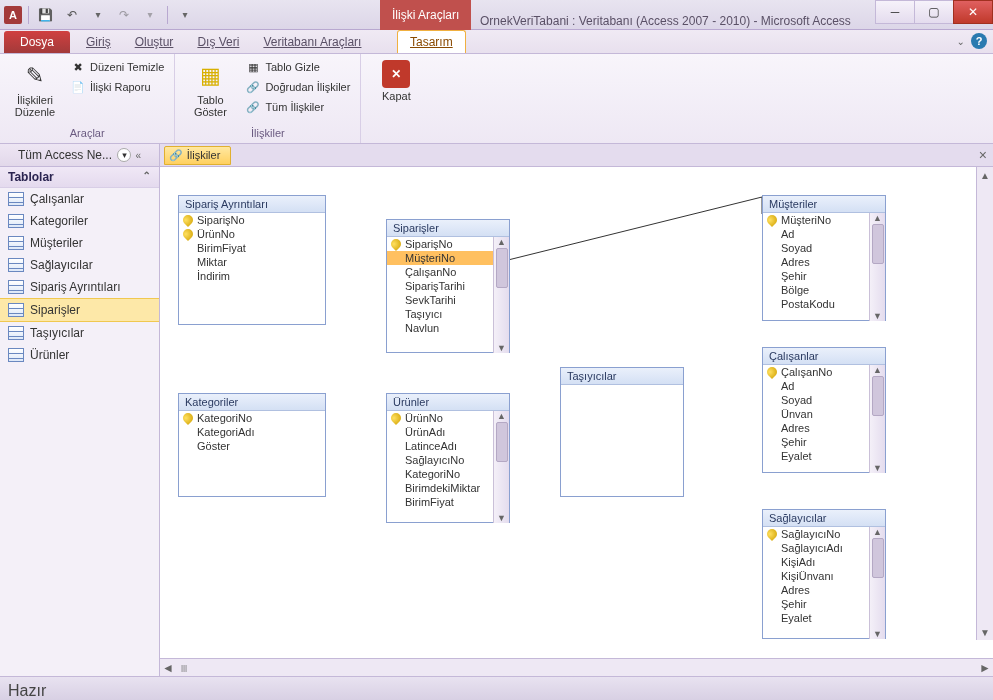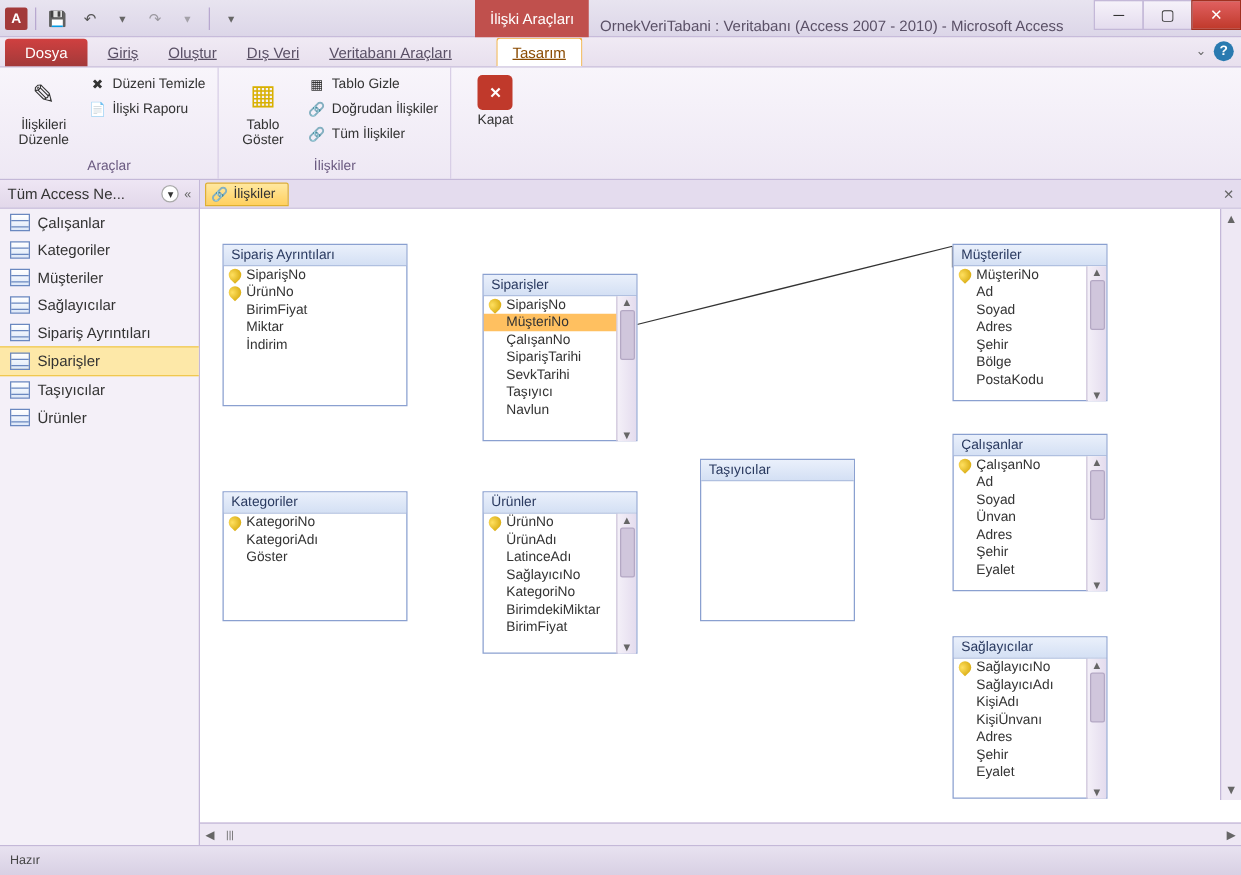--- a/index.html
+++ b/index.html
@@ -34,21 +34,21 @@
   .big-btn .ico { width:32px; height:32px; display:flex;align-items:center;justify-content:center; font-size:22px;}
   .big-btn .lbl { font-size:11px; text-align:center; line-height:12px;}
   .small-btn { display:flex; align-items:center; gap:4px; padding:1px 2px; font-size:11px;}
   .small-btn .ico { width:16px; height:16px; display:flex;align-items:center;justify-content:center;}
   .vstack { display:flex; flex-direction:column; gap:2px;}
   .close-ico { width:28px;height:28px; background:#c0392b; border-radius:4px; display:flex;align-items:center;justify-content:center;color:#fff;font-weight:bold;}
 
   
   .main { display:flex; height:532px; }
   .nav { width:160px; border-right:1px solid #c4b8d8; background:#f4f0f8; display:flex; flex-direction:column; }
-  .nav-header { display:flex; justify-content:space-between; padding:4px 6px; background:linear-gradient(#eee6f4,#e2d8ea); border-bottom:1px solid #c4b8d8; font-size:12px; color:#333;}
+  .nav-header { display:flex; justify-content:space-between; padding:4px 18px; background:linear-gradient(#eee6f4,#e2d8ea); border-bottom:1px solid #c4b8d8; font-size:12px; color:#333;}
   .nav-group-hdr { background:linear-gradient(#f0e8f6,#e4daee); padding:3px 8px; font-weight:600; color:#2a2450; border-bottom:1px solid #d8cee6; display:flex; justify-content:space-between;}
   .nav-item { display:flex; align-items:center; gap:6px; padding:4px 8px; }
   .nav-item.sel { background:#fde8a8; border-top:1px solid #f0c850; border-bottom:1px solid #f0c850;}
   .tbl-ico { width:16px; height:14px; background:linear-gradient(#fff,#dde8f8); border:1px solid #6a88c0; position:relative;}
   .tbl-ico::before, .tbl-ico::after { content:""; position:absolute; background:#6a88c0;}
   .tbl-ico::before { left:0;right:0;top:4px;height:1px;}
   .tbl-ico::after { left:0;right:0;top:9px;height:1px;}
 
   .canvas-wrap { flex:1; display:flex; flex-direction:column; background:#e4dcee;}
   .doc-tabs { height:22px; display:flex; align-items:center; padding-left:4px; position:relative;}
@@ -67,21 +67,21 @@
   .tablebox .vscroll .thumb { width:12px; background:#d0c6dc; border:1px solid #b4a8c4; border-radius:2px; flex:0 0 30px; margin:1px 0;}
 
   svg.rel-lines { position:absolute; inset:0; width:100%; height:100%; pointer-events:none;}
 
   .hscroll-area { height:18px; background:#eee8f4; border-top:1px solid #c4b8d8; display:flex; align-items:center; position:relative;}
   .hscroll-area .ar { width:16px; text-align:center; color:#666;}
   .right-vscroll { position:absolute; right:0; top:0; bottom:18px; width:17px; background:#eee8f4; border-left:1px solid #c4b8d8;}
   .right-vscroll .ar { height:16px; display:flex;align-items:center;justify-content:center; color:#666; font-size:10px;}
   .right-vscroll .track { position:absolute; top:16px; bottom:16px; left:2px; right:2px;}
 
-  .statusbar { height:24px; background:linear-gradient(#e8e2f0,#d8d0e4); border-top:1px solid #c4b8d8; display:flex; align-items:center; padding:0 8px; font-size:10px; color:#444;}
+  .statusbar { height:24px; background:linear-gradient(#e8e2f0,#d8d0e4); border-top:1px solid #c4b8d8; display:flex; align-items:flex-end; padding:0 8px; font-size:16px; color:#444;}
 
   .chev { font-size:10px; color:#666; }
   .circle-btn { width:14px;height:14px;border-radius:50%;border:1px solid #aaa;display:flex;align-items:center;justify-content:center;font-size:9px;background:#fff;}
 </style>
 </head>
 <body>
 
 <div class="titlebar">
   <div class="qat">
     <div class="app-icon">A</div>
@@ -175,20 +175,24 @@
 <div class="main">
 
   <div class="nav">
     <div class="nav-header">
       <span>Tüm Access Ne...</span>
       <span style="display:flex;gap:4px;align-items:center">
         <span class="circle-btn">▾</span>
         <span class="chev">«</span>
       </span>
     </div>
+    <div class="nav-group-hdr">
+      <span>Tablolar</span>
+      <span class="chev">⌃</span>
+    </div>
     <div id="nav-items">
         <div class="nav-item">
           <span class="tbl-ico"></span>
           <span>Çalışanlar</span>
         </div>
         <div class="nav-item">
           <span class="tbl-ico"></span>
           <span>Kategoriler</span>
         </div>
         <div class="nav-item">

